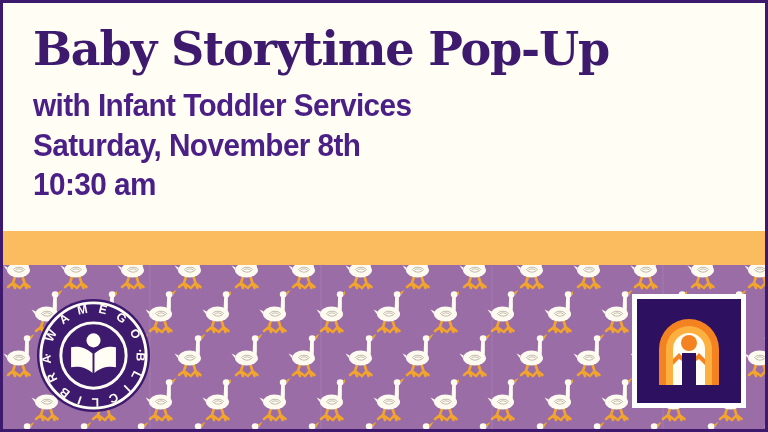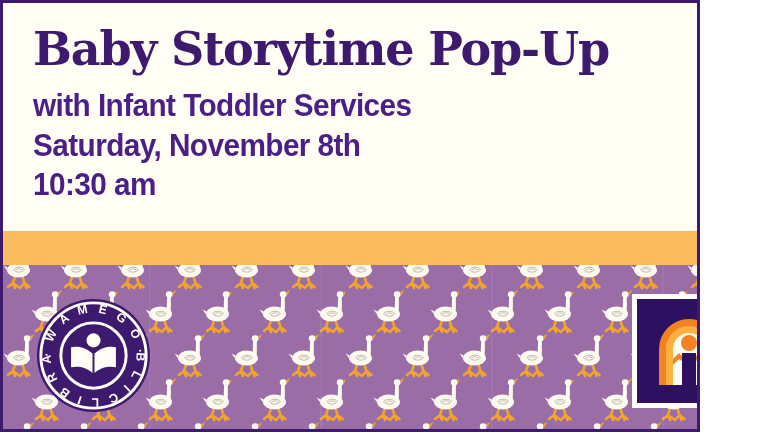--- a/index.html
+++ b/index.html
@@ -2,21 +2,21 @@
 <html><head>
 <meta charset="utf-8">
 <style>
   html, body {
     margin: 0;
     padding: 0;
     background: #ffffff;
   }
   #poster {
     position: relative;
-    width: 700px;
+    width: 768px;
     height: 432px;
     overflow: hidden;
     box-sizing: border-box;
     border: 3px solid #3d1a6e;
     background: #fde047;
     font-family: "Liberation Sans", sans-serif;
   }
 
   
   #text-panel {

